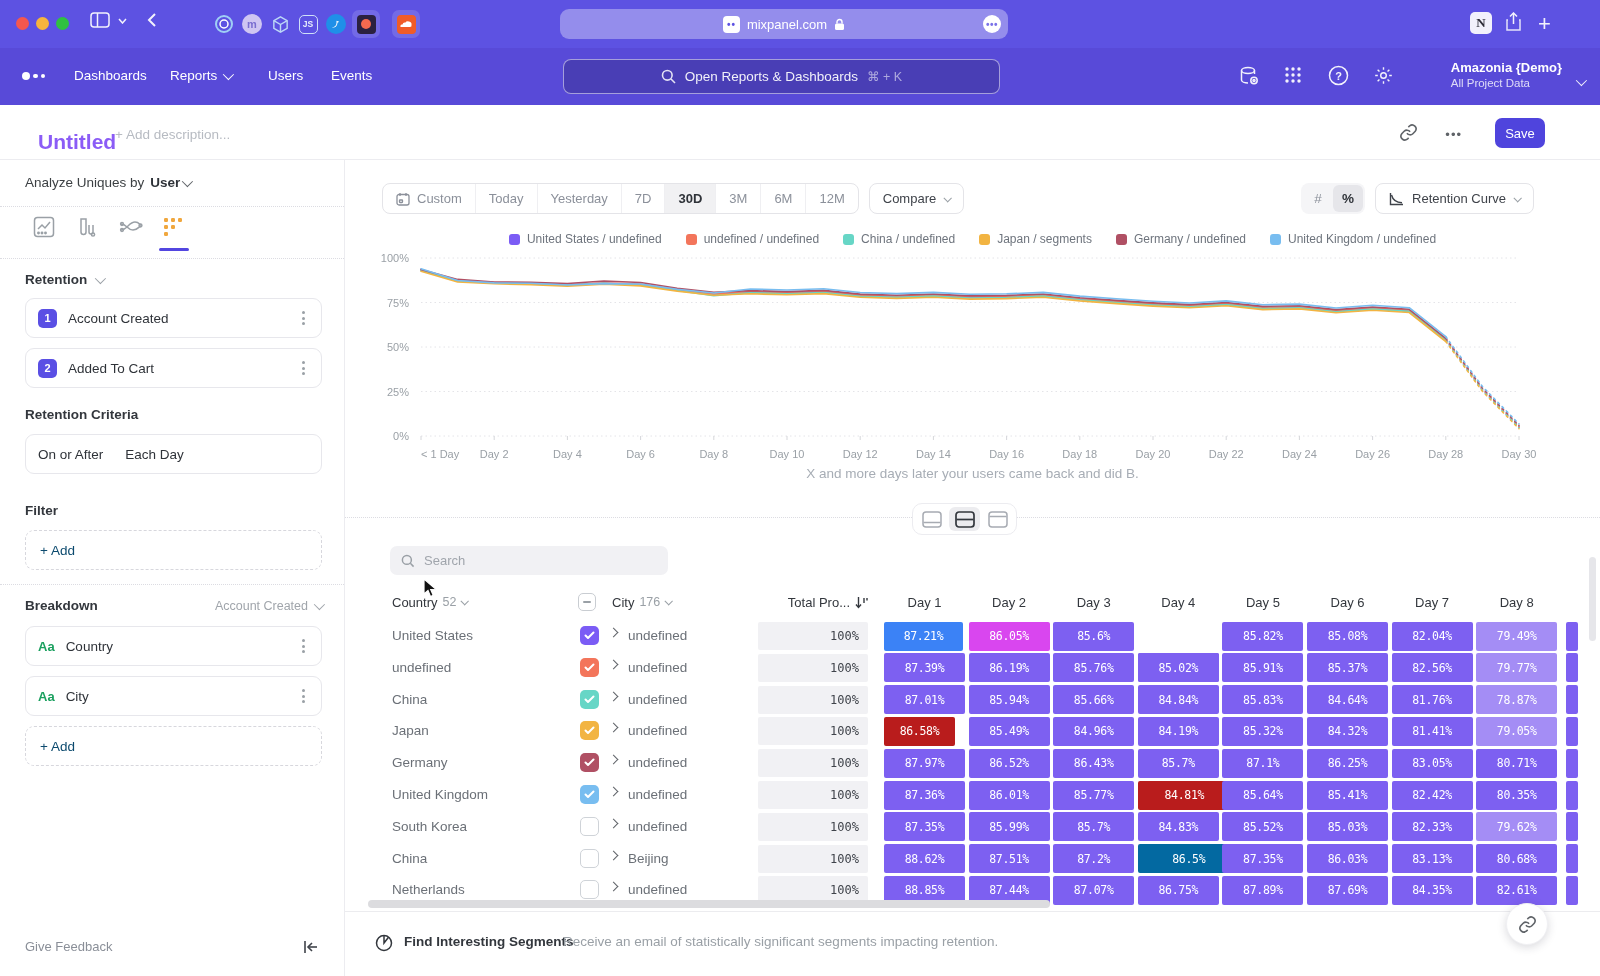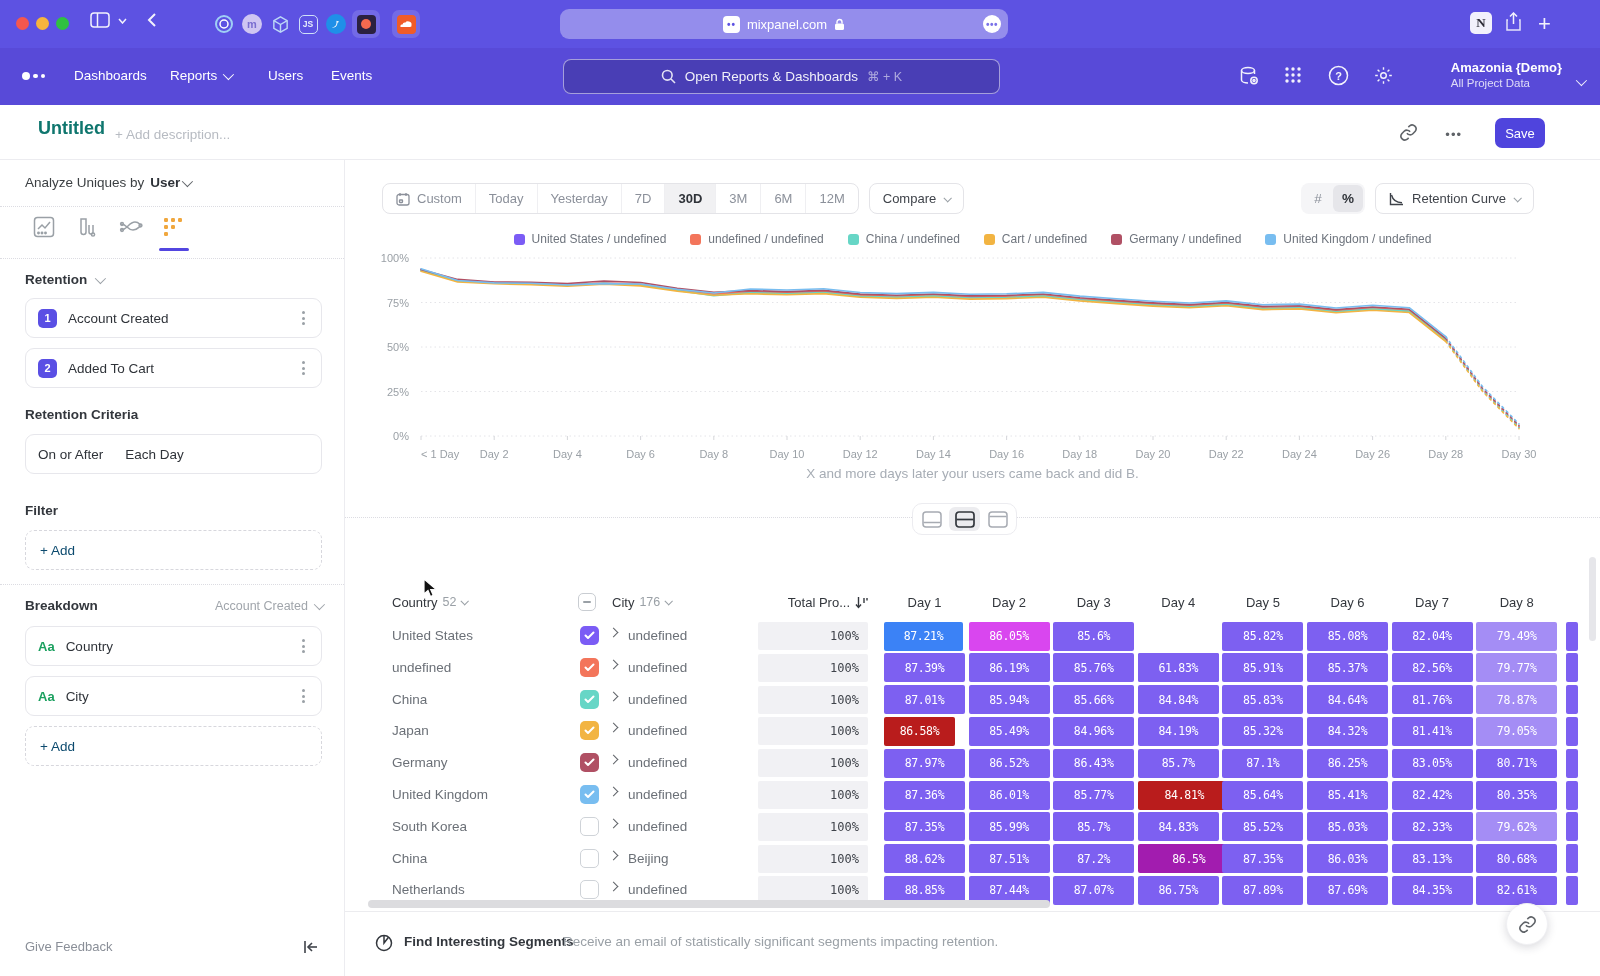--- a/index.html
+++ b/index.html
@@ -26,21 +26,21 @@
   .nav-search { position:absolute; left:563px; top:11px; width:437px; height:35px; border-radius:8px; background:rgba(0,0,0,.16); border:1px solid rgba(255,255,255,.5); display:flex; align-items:center; justify-content:center; gap:9px; color:rgba(255,255,255,.92); font-size:13.5px; }
   .nav-search .kbd { color:rgba(255,255,255,.55); font-size:12.5px; }
   .nav-ric { position:absolute; top:17px; color:#fff; opacity:.93; }
   .proj { position:absolute; right:38px; top:12px; text-align:left; color:#fff; }
   .proj .pname { font-size:13px; font-weight:700; }
   .proj .pscope { font-size:11.5px; opacity:.8; margin-top:2px; }
   .chev { display:inline-block; width:8px; height:8px; border-right:1.6px solid currentColor; border-bottom:1.6px solid currentColor; transform:rotate(45deg) translateY(-2px); }
 
   
   .titlebar { position:absolute; left:0; top:105px; width:1600px; height:55px; background:#fff; border-bottom:1px solid #ececf0; }
-  .doc-title { position:absolute; left:38px; top:13px; font-size:18px; font-weight:700; color:#0f766e; }
+  .doc-title { position:absolute; left:38px; top:25px; font-size:21px; font-weight:700; color:#8b5cf6; }
   .doc-desc { position:absolute; left:115px; top:22px; font-size:13.5px; color:#b7bbc2; }
   .tb-ic { position:absolute; top:18px; color:#5f6368; }
   .save-btn { position:absolute; right:55px; top:13px; width:50px; height:30px; background:#4f44dd; color:#fff; border:none; border-radius:7px; font-size:13px; font-weight:500; }
 
   
   .sidebar { position:absolute; left:0; top:160px; width:345px; height:816px; background:#fff; border-right:1px solid #ececf0; }
   .sb-row { position:absolute; left:25px; right:22px; }
   .sb-label { font-size:13.5px; color:#3c4043; }
   .sb-dotted { position:absolute; left:0; right:0; border-top:1px dotted #dcdce2; }
   .tab-ic { position:absolute; top:0; width:24px; height:24px; }
@@ -443,21 +443,21 @@
         <span class="legend-item">
           <span class="sw" style="background: rgb(243, 117, 91);"></span>
           <span>undefined / undefined</span>
         </span>
         <span class="legend-item">
           <span class="sw" style="background: rgb(103, 214, 198);"></span>
           <span>China / undefined</span>
         </span>
         <span class="legend-item">
           <span class="sw" style="background: rgb(242, 180, 66);"></span>
-          <span>Cart / undefined</span>
+          <span>Japan / segments</span>
         </span>
         <span class="legend-item">
           <span class="sw" style="background: rgb(176, 80, 100);"></span>
           <span>Germany / undefined</span>
         </span>
         <span class="legend-item">
           <span class="sw" style="background: rgb(120, 189, 240);"></span>
           <span>United Kingdom / undefined</span>
         </span>
       </div>
@@ -536,20 +536,27 @@
           </svg>
       </span>
       <span class="vt">
         <svg width="20" height="17" viewBox="0 0 20 17" fill="none" stroke="#a7abb2" stroke-width="1.5">
             <rect x="1" y="1" width="18" height="15" rx="3"></rect>
             <line x1="1.5" y1="5.5" x2="18.5" y2="5.5"></line>
           </svg>
       </span>
     </div>
 
+    <div class="search-box">
+      <svg width="14" height="14" viewBox="0 0 15 15" fill="none" stroke="#9aa0a6" stroke-width="1.6">
+          <circle cx="6.3" cy="6.3" r="4.8"></circle>
+          <line x1="10" y1="10" x2="13.5" y2="13.5"></line>
+        </svg>
+      <input placeholder="Search" style="">
+    </div>
 
     <div class="thead">
       <span class="th-abs" style="left:24px">
         <span style="font-weight:500">Country</span>
           <span class="cnt">52</span>
           <span class="chev-s"></span>
       </span>
       <span class="th-abs" style="left:210px">
         <span style="width:18px;height:18px;border:1.5px solid #c9cdd2;border-radius:5px;display:flex;align-items:center;justify-content:center">
             <span style="width:8px;height:2px;background:#9aa0a6;border-radius:1px"></span>
@@ -599,21 +606,21 @@
             <svg width="11" height="9" viewBox="0 0 11 9" fill="none" stroke="#fff" stroke-width="2" stroke-linecap="round" stroke-linejoin="round">
               <polyline points="1.5,4.5 4,7 9.5,1.5"></polyline>
             </svg>
           </span>
           <span class="row-chev"></span>
           <span class="td-city">undefined</span>
           <span class="td-total">100%</span>
           <span class="td-day" style="left: 516px; width: 81px; background: rgb(125, 96, 241);">87.39%</span>
           <span class="td-day" style="left: 600.6px; width: 81px; background: rgb(125, 96, 241);">86.19%</span>
           <span class="td-day" style="left: 685.2px; width: 81px; background: rgb(125, 96, 241);">85.76%</span>
-          <span class="td-day" style="left: 769.8px; width: 81px; background: rgb(125, 96, 241);">61.83%</span>
+          <span class="td-day" style="left: 769.8px; width: 81px; background: rgb(125, 96, 241);">85.02%</span>
           <span class="td-day" style="left: 854.4px; width: 81px; background: rgb(125, 96, 241);">85.91%</span>
           <span class="td-day" style="left: 939px; width: 81px; background: rgb(125, 96, 241);">85.37%</span>
           <span class="td-day" style="left: 1023.6px; width: 81px; background: rgb(125, 96, 241);">82.56%</span>
           <span class="td-day" style="left: 1108.2px; width: 81px; background: rgb(164, 141, 245);">79.77%</span>
           <span class="td-day" style="left: 1198px; width: 12px; background: rgb(125, 96, 241);"></span>
         </div>
         <div class="trow" style="top: 63.6px;">
           <span class="td-name">China</span>
           <span class="cbox" style="background: rgb(103, 214, 198);">
             <svg width="11" height="9" viewBox="0 0 11 9" fill="none" stroke="#fff" stroke-width="2" stroke-linecap="round" stroke-linejoin="round">
@@ -711,21 +718,21 @@
         </div>
         <div class="trow" style="top: 222.6px;">
           <span class="td-name">China</span>
           <span class="cbox empty"></span>
           <span class="row-chev"></span>
           <span class="td-city">Beijing</span>
           <span class="td-total">100%</span>
           <span class="td-day" style="left: 516px; width: 81px; background: rgb(125, 96, 241);">88.62%</span>
           <span class="td-day" style="left: 600.6px; width: 81px; background: rgb(125, 96, 241);">87.51%</span>
           <span class="td-day" style="left: 685.2px; width: 81px; background: rgb(125, 96, 241);">87.2%</span>
-          <span class="td-day" style="left: 769.8px; width: 102px; background: #a21caf;">86.5%</span>
+          <span class="td-day" style="left: 769.8px; width: 102px; background: #0369a1;">86.5%</span>
           <span class="td-day" style="left: 854.4px; width: 81px; background: rgb(125, 96, 241);">87.35%</span>
           <span class="td-day" style="left: 939px; width: 81px; background: rgb(125, 96, 241);">86.03%</span>
           <span class="td-day" style="left: 1023.6px; width: 81px; background: rgb(125, 96, 241);">83.13%</span>
           <span class="td-day" style="left: 1108.2px; width: 81px; background: rgb(125, 96, 241);">80.68%</span>
           <span class="td-day" style="left: 1198px; width: 12px; background: rgb(125, 96, 241);"></span>
         </div>
         <div class="trow" style="top: 254.4px;">
           <span class="td-name">Netherlands</span>
           <span class="cbox empty"></span>
           <span class="row-chev"></span>

